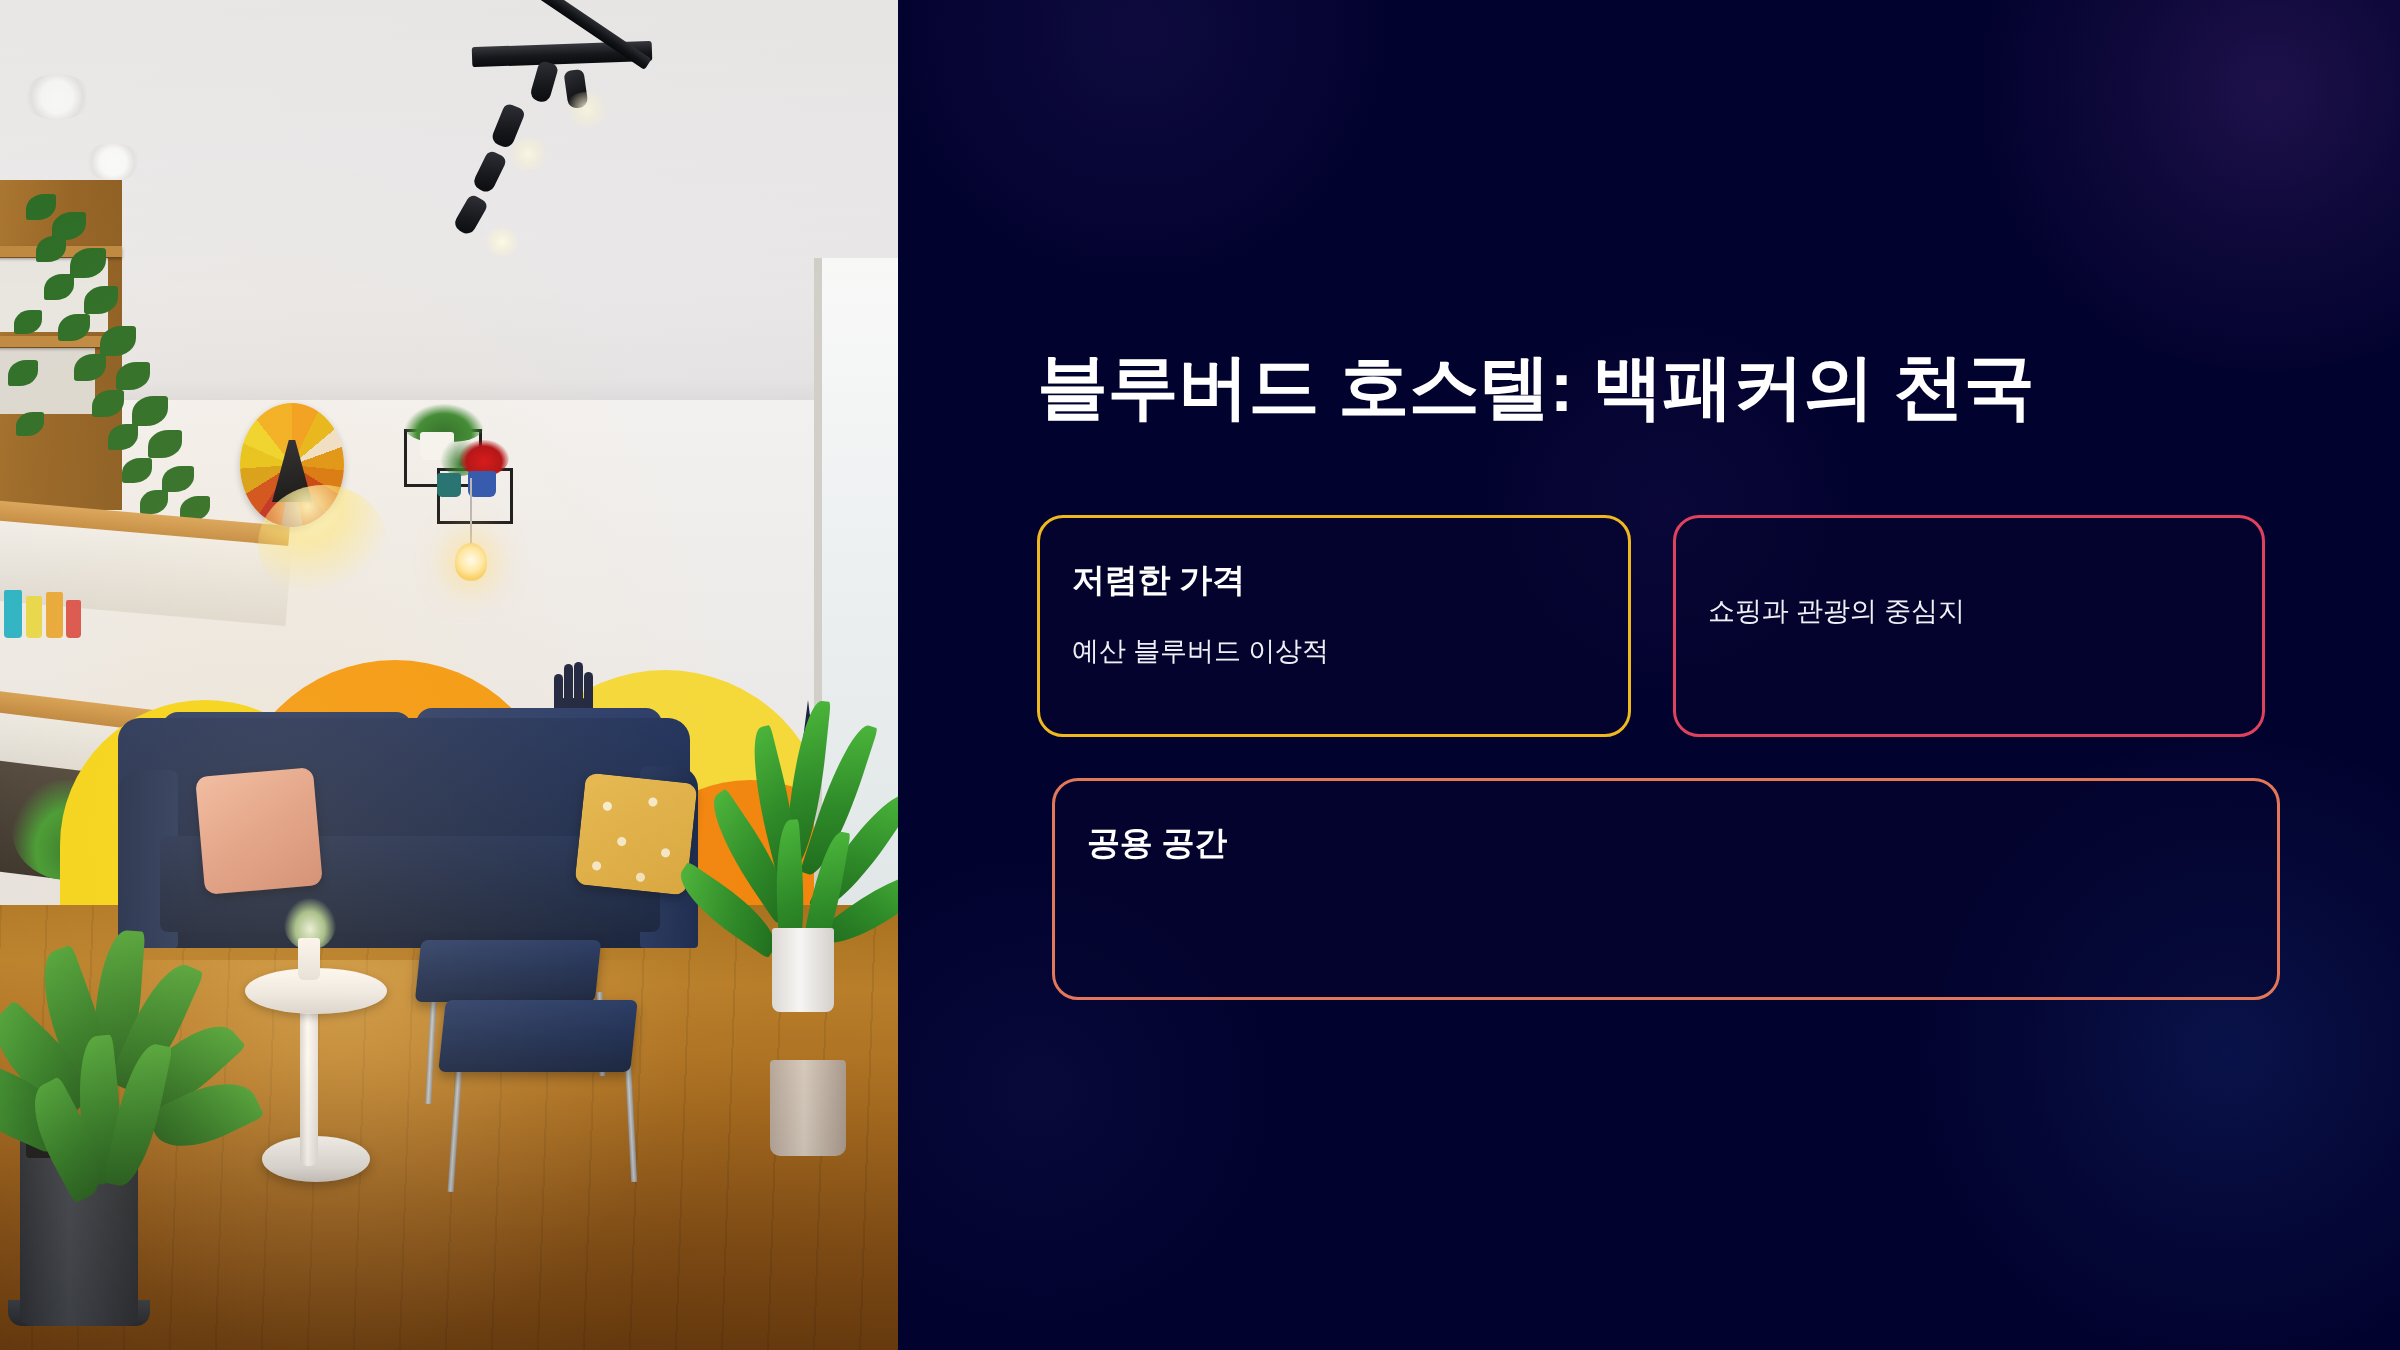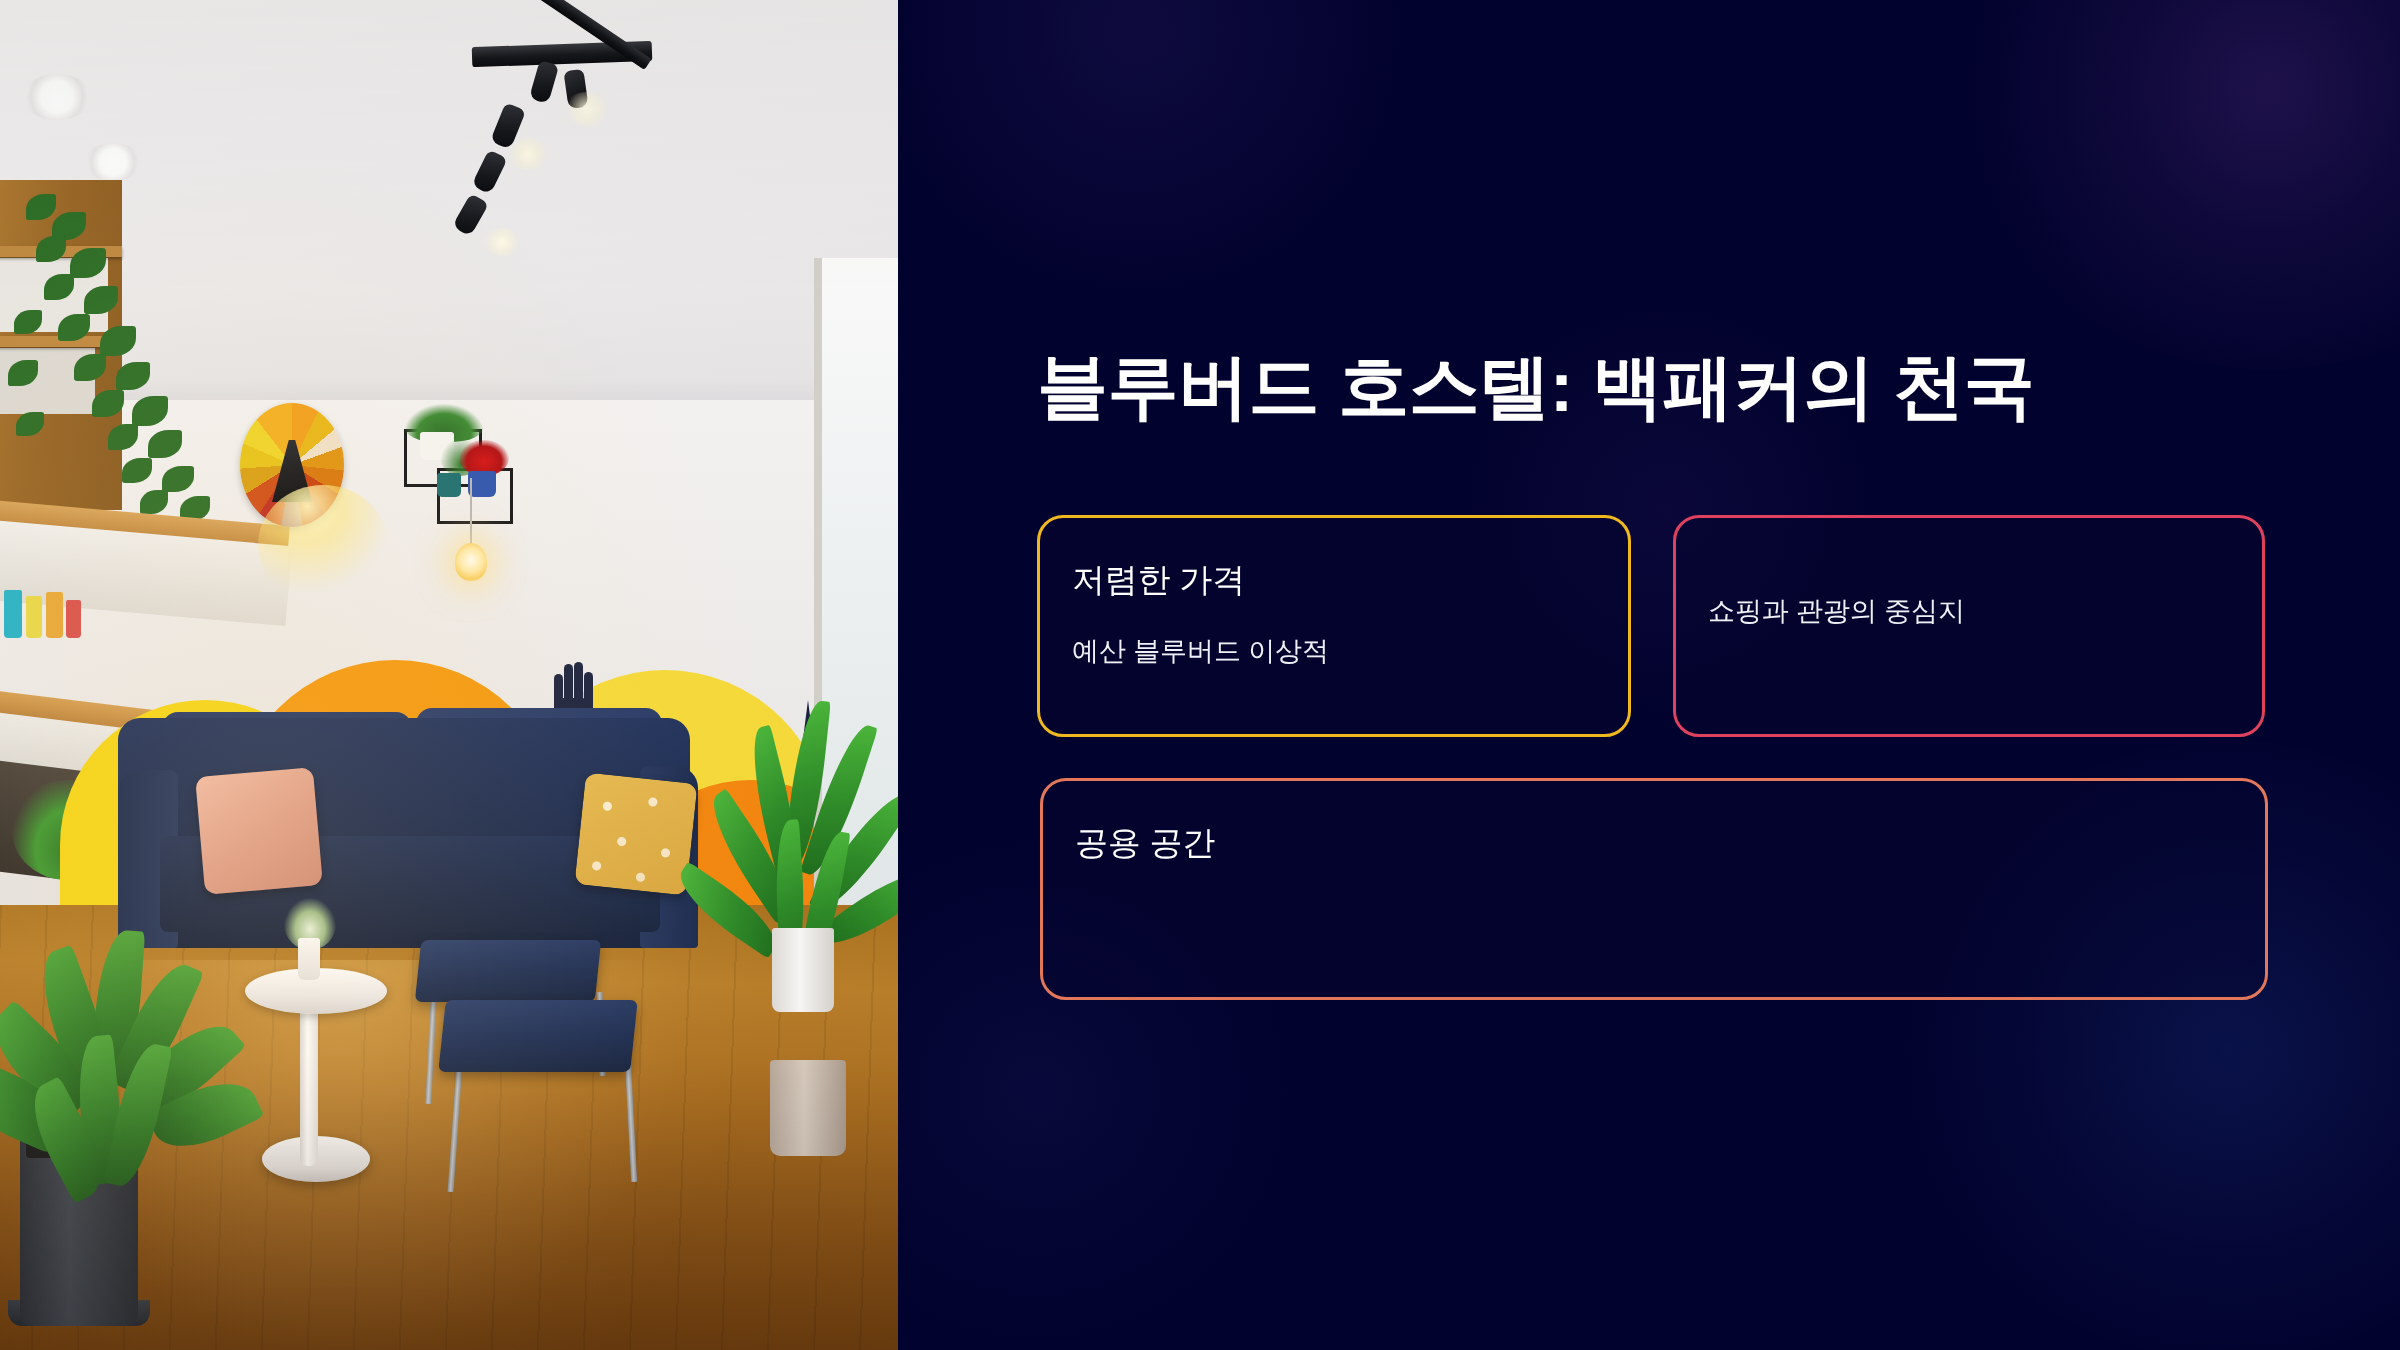--- a/index.html
+++ b/index.html
@@ -542,25 +542,25 @@
   }
   .card{
     position:absolute;
     border:3px solid #888;
     border-radius:26px;
     background:rgba(4,4,46,0.40);
     padding:42px 32px 0 32px;
   }
   .card-1{ left:0px;   top:0px;   width:594px; height:222px; }
   .card-2{ left:636px; top:0px;   width:592px; height:222px; }
-  .card-3{ left:3px;   top:263px; width:1228px; height:222px; }
+  .card-3{ left:15px;   top:263px; width:1228px; height:222px; }
 
   .card-title{
     font-size:33px;
-    font-weight:400;
+    font-weight:700;
     color:#ffffff;
     line-height:1.2;
     letter-spacing:-0.2px;
   }
   .card-desc{
     margin-top:34px;
     font-size:27px;
     font-weight:400;
     color:#eef0f6;
     line-height:1.3;

